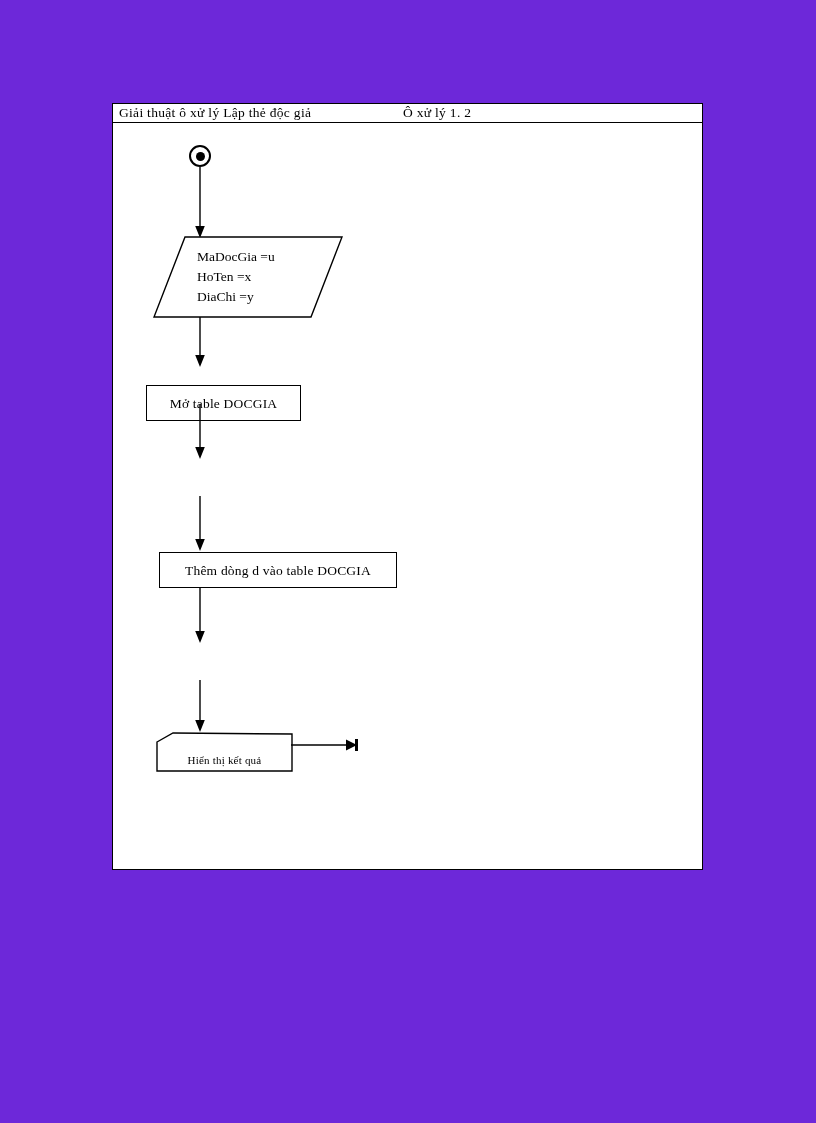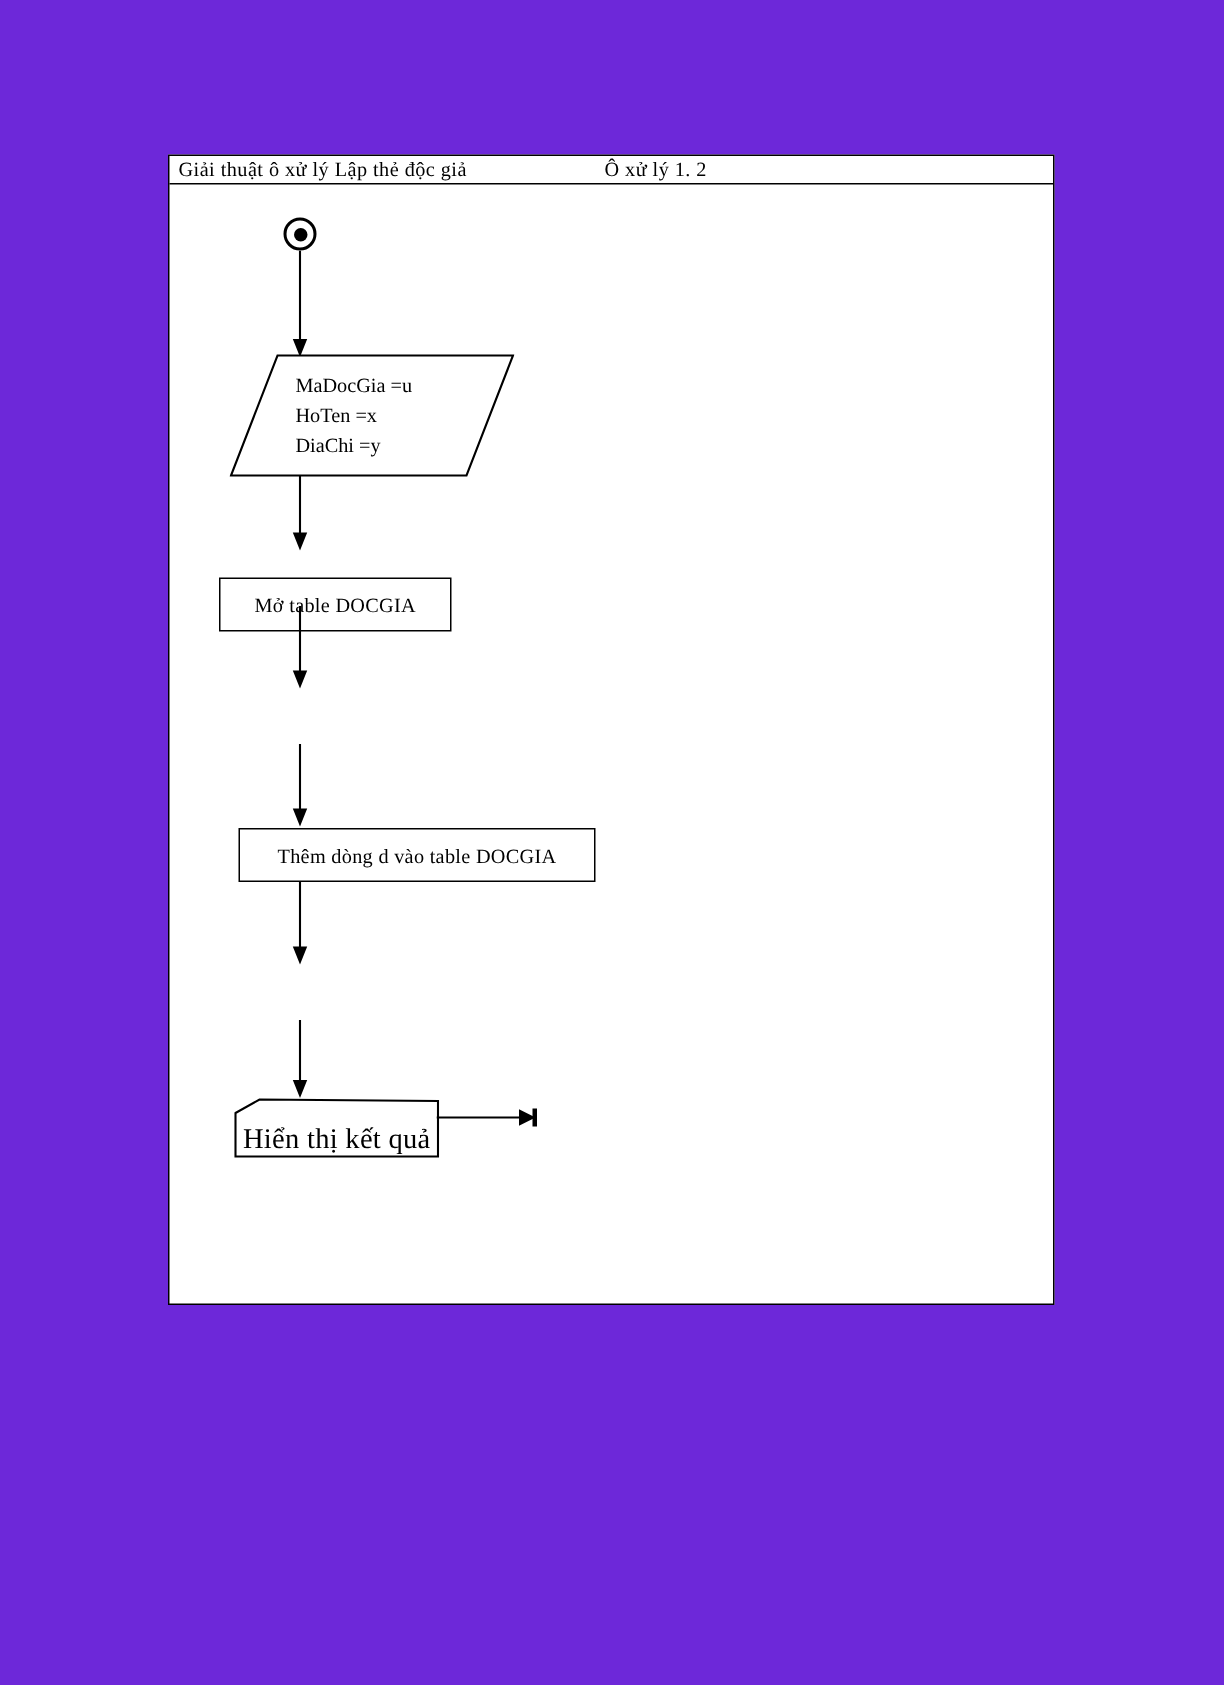--- a/index.html
+++ b/index.html
@@ -143,21 +143,21 @@
   }
   .display-label {
     position: absolute;
     left: 0;
     top: 0;
     width: 100%;
     height: 100%;
     display: flex;
     align-items: center;
     justify-content: center;
-    font-size: 19px;
+    font-size: 11px;
     white-space: nowrap;
     letter-spacing: 0.2px;
     padding-top: 16px;
     box-sizing: border-box;
   }
 
   
   .connector {
     position: absolute;
   }

